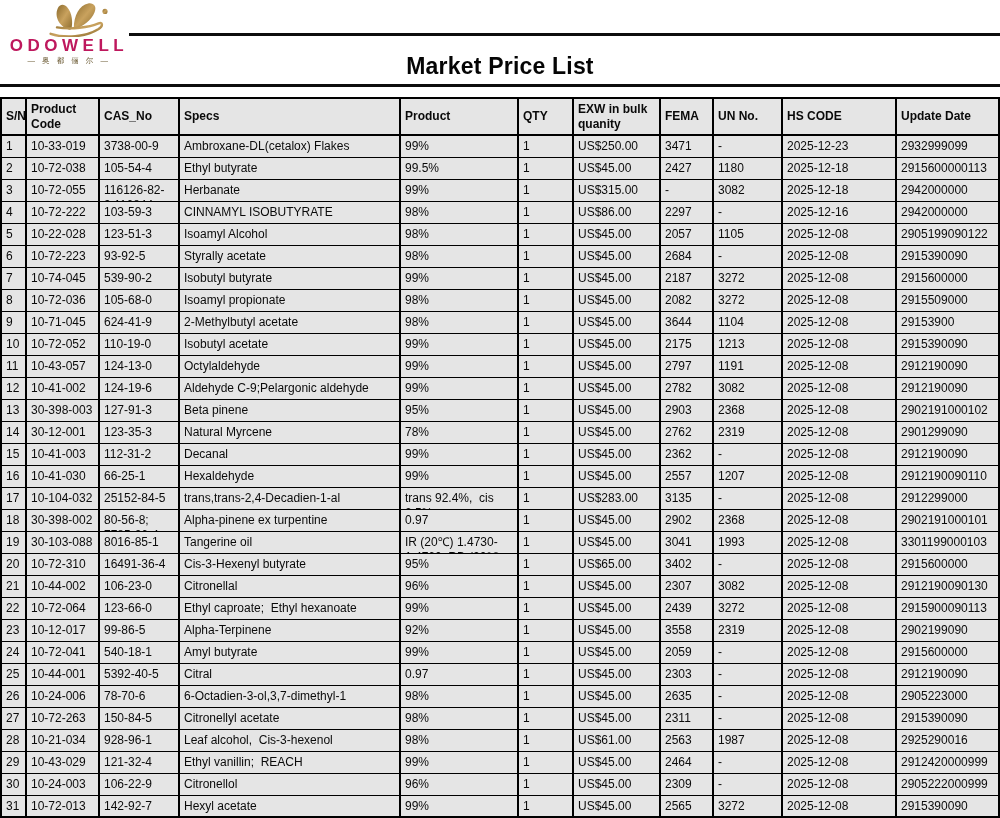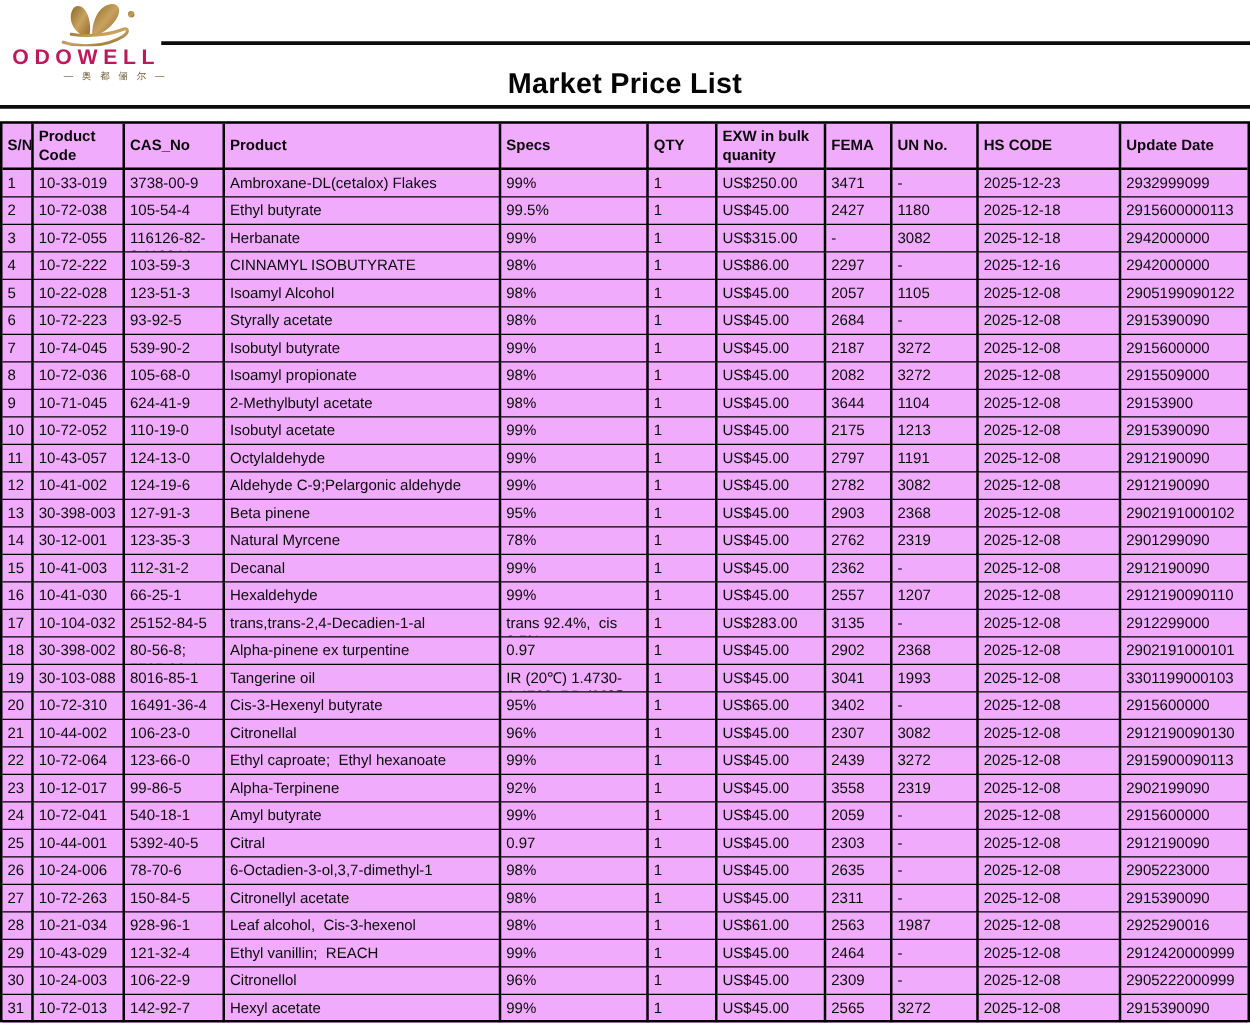--- a/index.html
+++ b/index.html
@@ -4,31 +4,31 @@
 <style>
   html,body{margin:0;padding:0;}
   body{
     width:1000px;height:818px;position:relative;background:#ffffff;
     font-family:"Liberation Sans", sans-serif;color:#0a0a0a;overflow:hidden;
   }
   
   .logo{position:absolute;left:4px;top:1px;width:130px;text-align:center;}
   .logo svg{display:block;margin:0 auto;transform:translateX(8px);}
   .brand{font-size:17px;font-weight:600;letter-spacing:4.5px;color:#be185d;line-height:17px;}
-  .brand-sub{font-size:7.5px;letter-spacing:2.5px;color:#6b5a33;margin-top:2px;white-space:nowrap;text-align:right;}
+  .brand-sub{font-size:7.5px;letter-spacing:2.5px;color:#6b5a33;margin-top:2px;white-space:nowrap;}
   
   .rule{position:absolute;background:#0d0d0d;}
   .rule-top{left:129px;right:0;top:33px;height:3px;}
   .rule-mid{left:0;width:100%;top:84px;height:3px;}
   .title{position:absolute;left:0;top:53px;width:100%;margin:0;text-align:center;
          font-size:23px;font-weight:700;letter-spacing:0.2px;color:#050505;}
   
   .sheet{
     position:absolute;left:0;top:97px;width:1000px;height:721px;box-sizing:border-box;
-    border:2px solid #000;background:#f0abfc;display:grid;
+    border:2px solid #000;background:#e5e5e5;display:grid;
     grid-template-columns:25px 73px 80px 221px 118px 55px 87px 53px 69px 114px 1fr;
     grid-template-rows:37px;grid-auto-rows:22px;
   }
   .hc{
     box-sizing:border-box;border-right:2px solid #000;border-bottom:2px solid #000;
     display:flex;align-items:center;padding:1px 2px 1px 4px;overflow:hidden;
     font-size:12px;font-weight:700;line-height:1.2;white-space:pre-wrap;
   }
   .dc{
     box-sizing:border-box;border-right:2px solid #000;border-bottom:1.5px solid #000;
@@ -59,22 +59,22 @@
 </div>
 
 <div class="rule rule-top"></div>
 <h1 class="title">Market Price List</h1>
 <div class="rule rule-mid"></div>
 
 <div class="sheet">
     <div class="hc">S/N</div>
     <div class="hc">Product Code</div>
     <div class="hc">CAS_No</div>
+    <div class="hc">Specs</div>
     <div class="hc">Product</div>
-    <div class="hc">Specs</div>
     <div class="hc">QTY</div>
     <div class="hc">EXW in bulk quanity</div>
     <div class="hc">FEMA</div>
     <div class="hc">UN No.</div>
     <div class="hc">HS CODE</div>
     <div class="hc">Update Date</div>
     <div class="dc">1</div>
     <div class="dc">10-33-019</div>
     <div class="dc">3738-00-9</div>
     <div class="dc">Ambroxane-DL(cetalox) Flakes</div>

